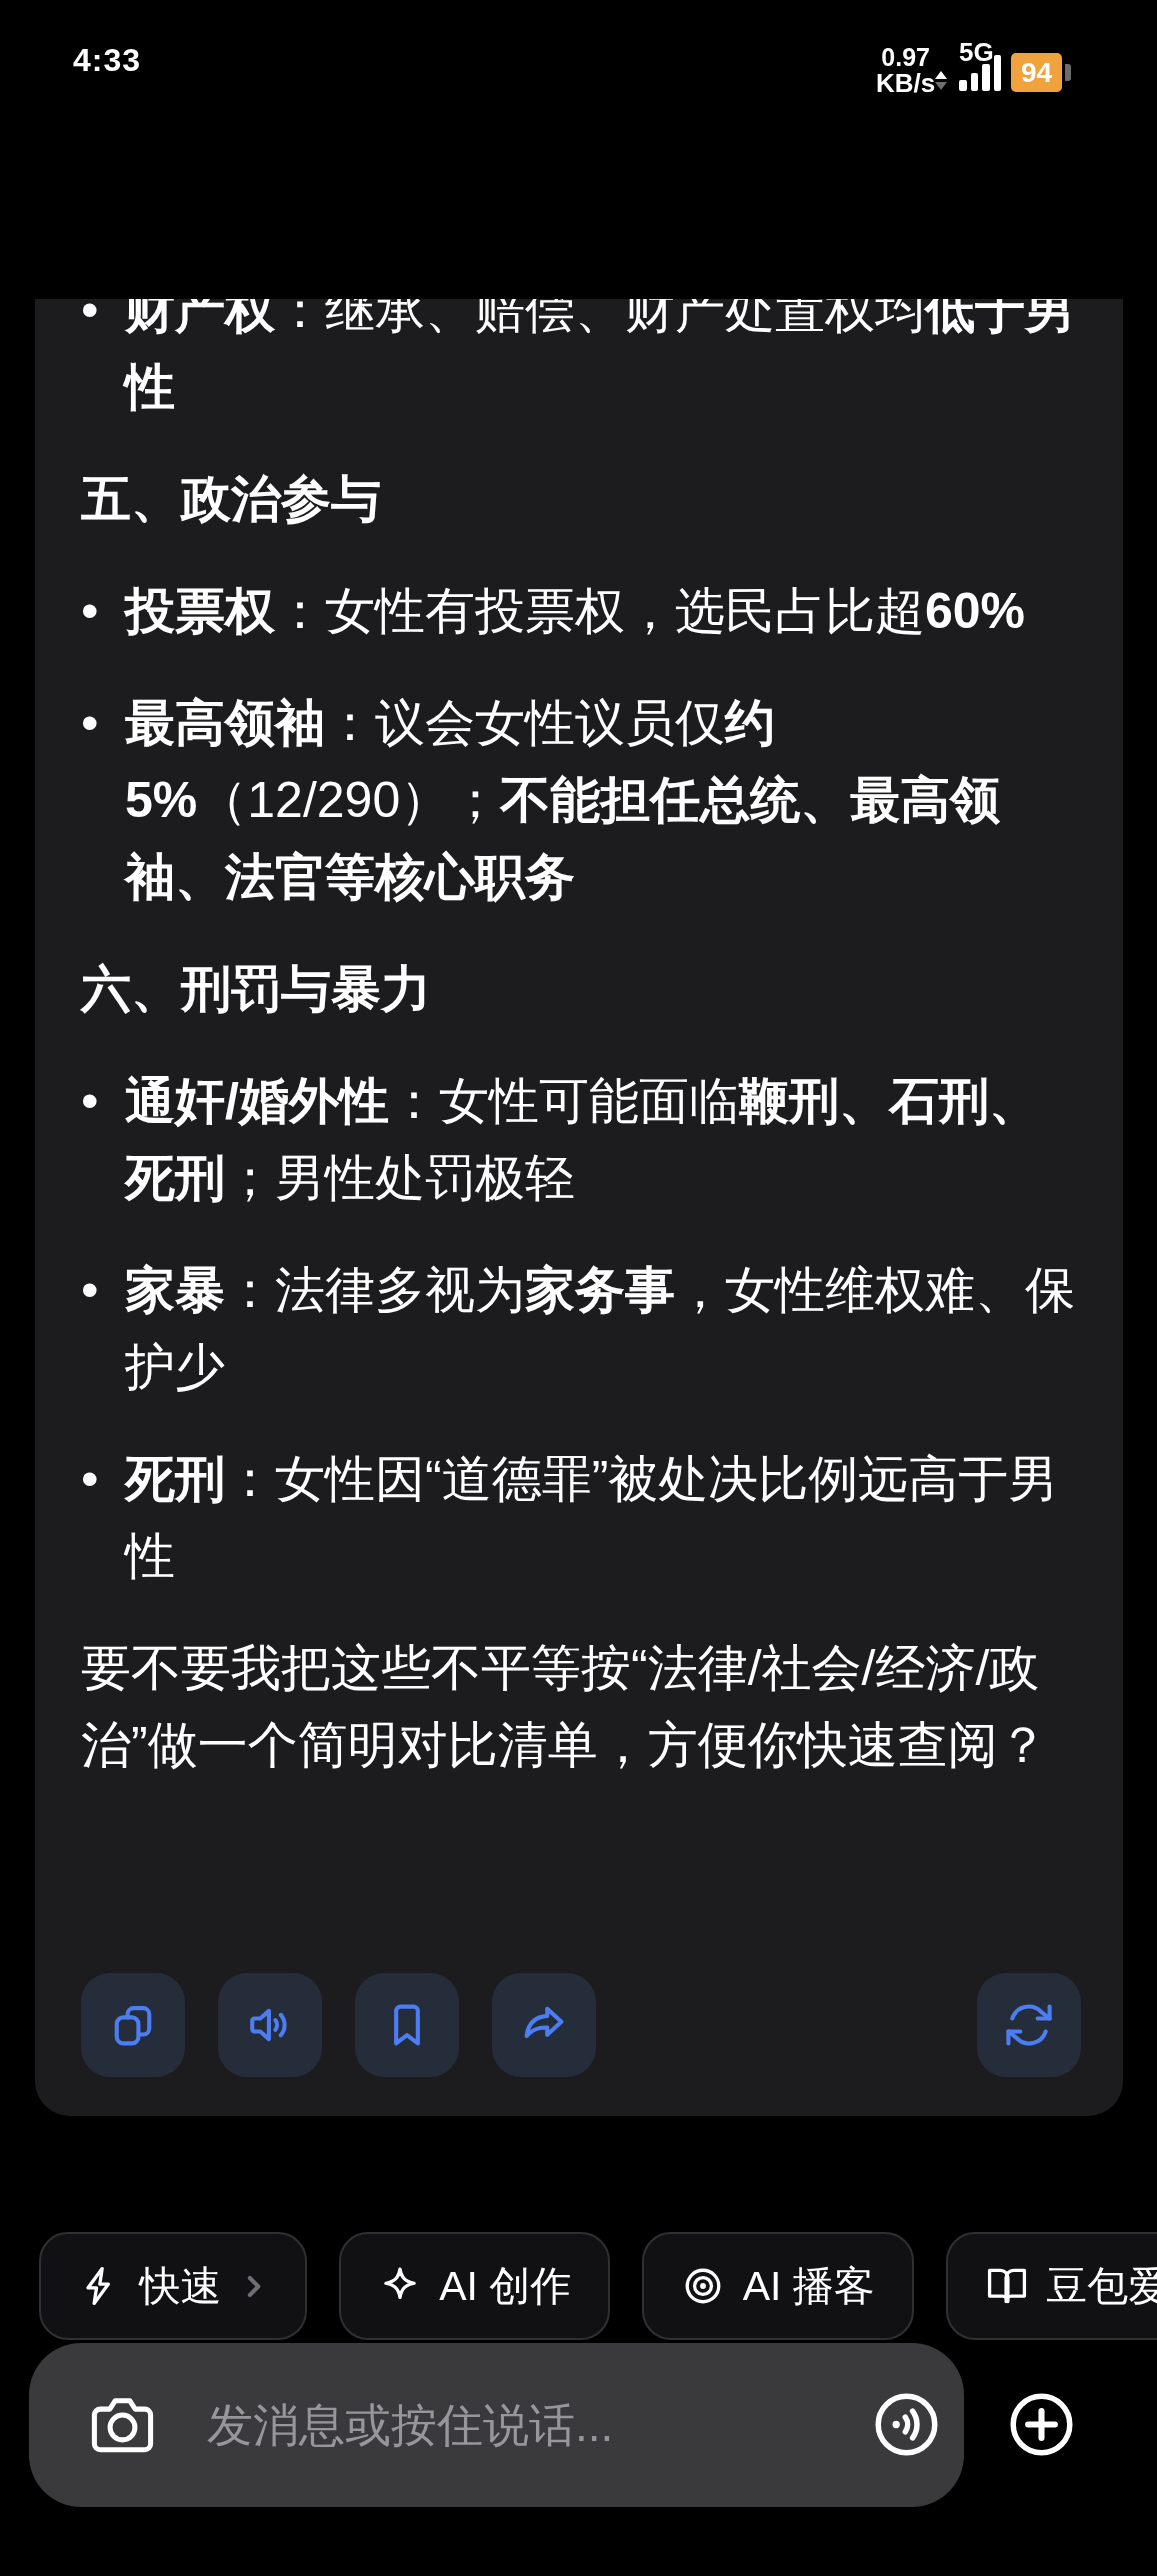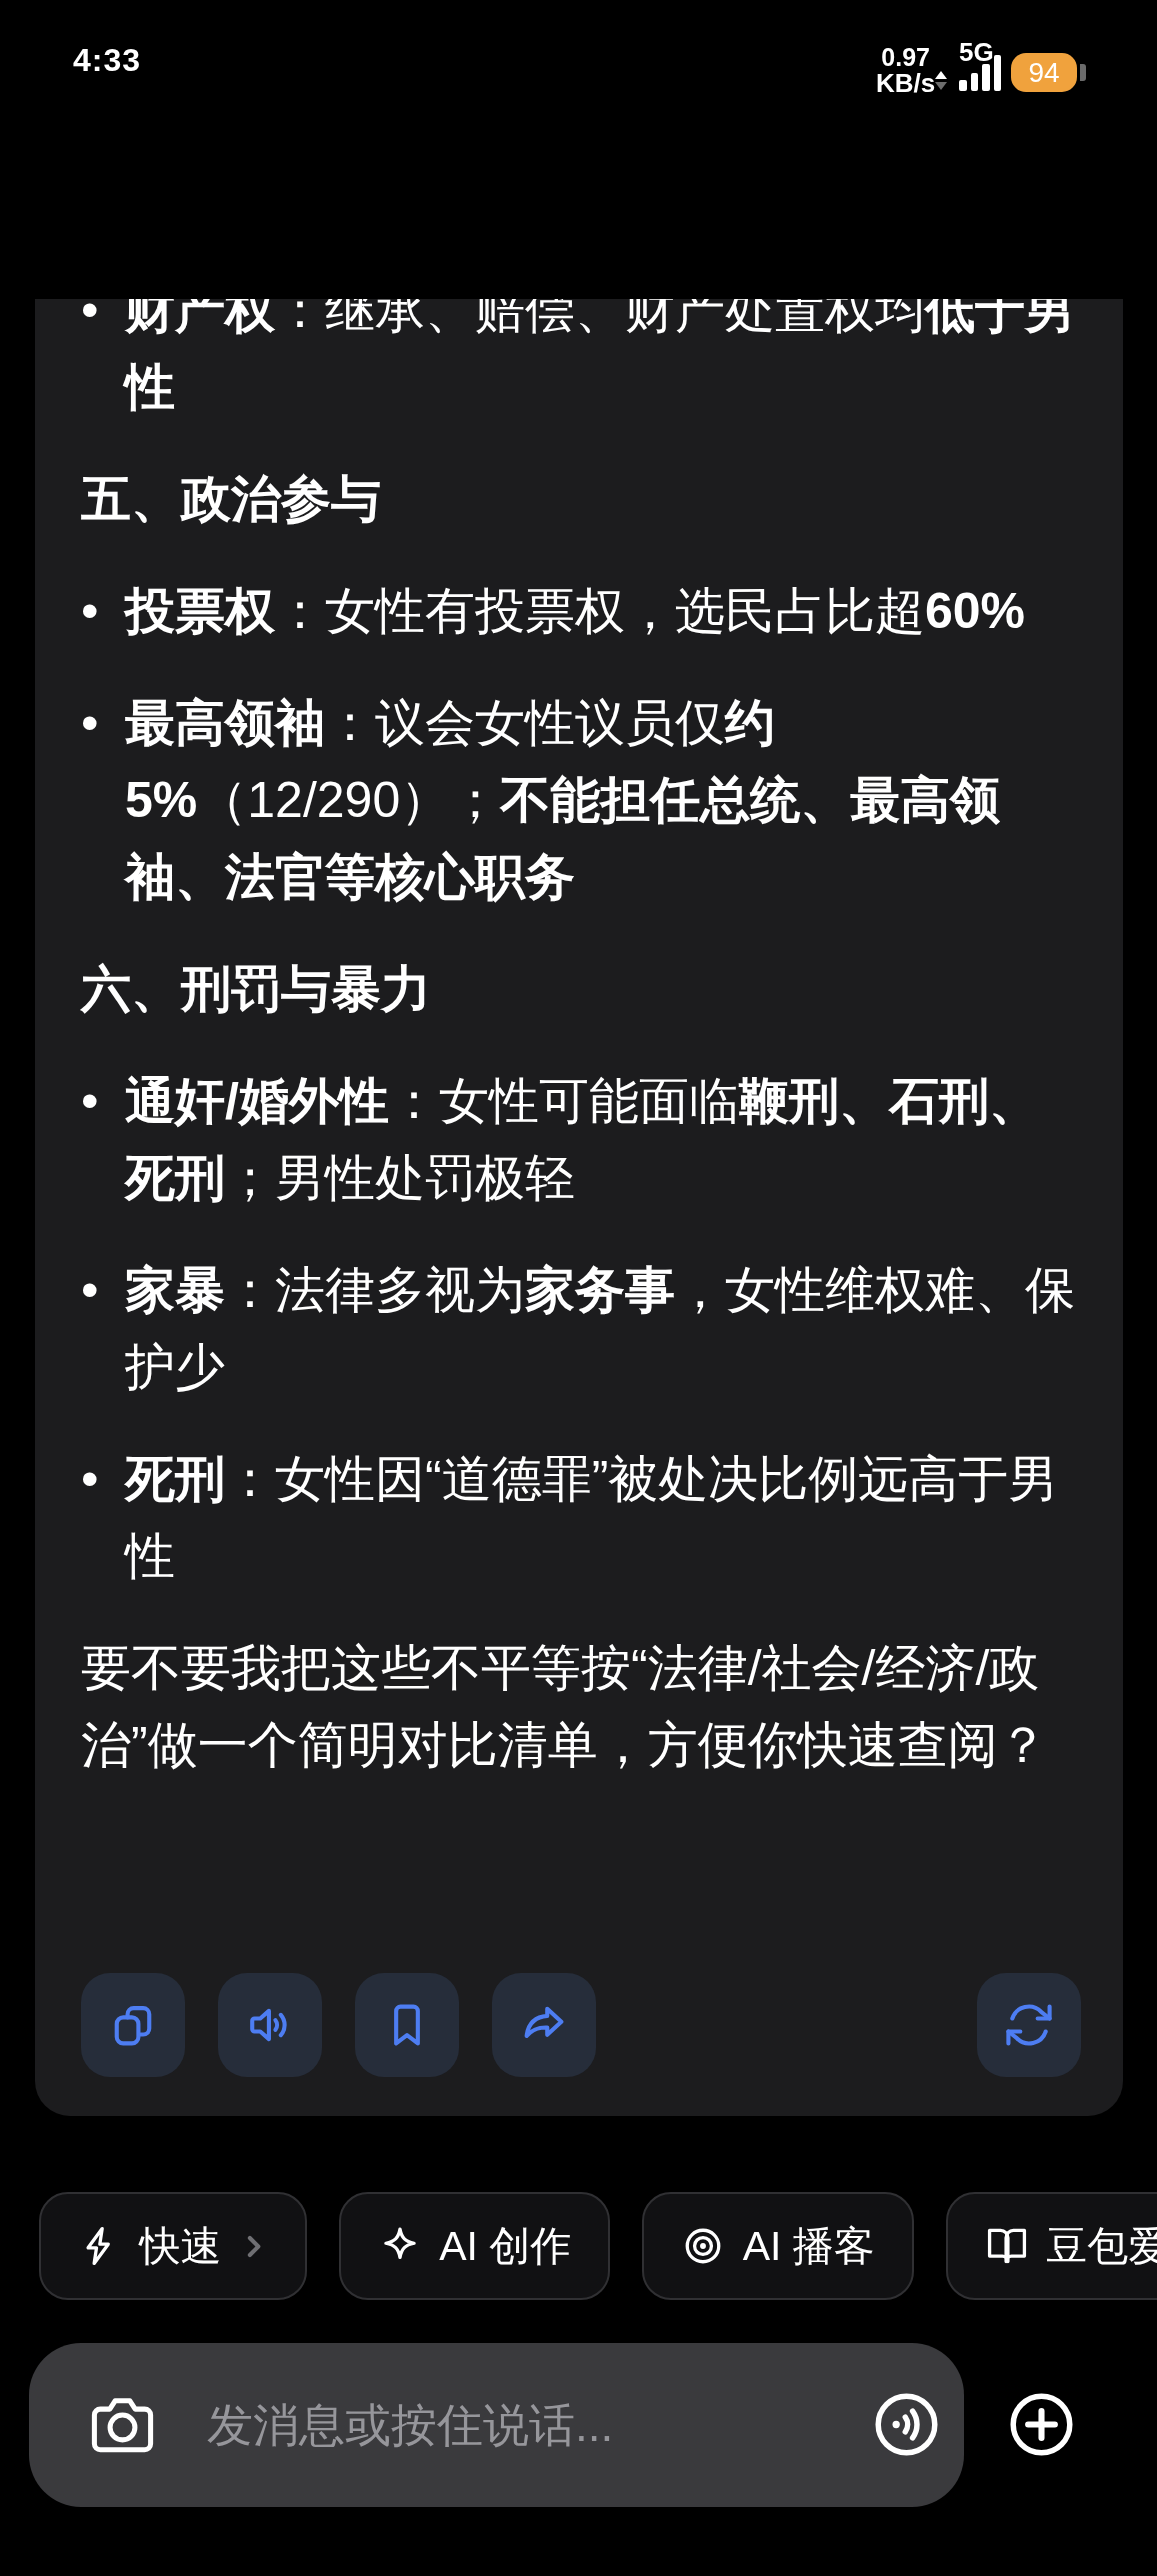--- a/index.html
+++ b/index.html
@@ -16,22 +16,22 @@
   .time { position:absolute; left:73px; top:42px; font-size:32px; font-weight:600; letter-spacing:1px; }
   .net { position:absolute; left:876px; top:44px; line-height:26px; text-align:center; }
   .net .v { font-size:25px; font-weight:700; }
   .net .u { font-size:26px; font-weight:700; }
   .updown { position:absolute; left:935px; top:71px; width:13.5px; }
   .tri-up { width:0; height:0; border-left:6.8px solid transparent; border-right:6.8px solid transparent; border-bottom:8.7px solid #fff; margin-bottom:2.9px; }
   .tri-dn { width:0; height:0; border-left:6.8px solid transparent; border-right:6.8px solid transparent; border-top:8.7px solid #6e6e6e; }
   .fiveg { position:absolute; left:959px; top:37px; font-size:26px; font-weight:700; }
   .bars { position:absolute; left:959px; top:54px; width:52px; height:37px; display:flex; align-items:flex-end; gap:3.9px; }
   .bars i { display:block; width:7.7px; background:#fff; border-radius:1.9px; }
-  .battery { position:absolute; left:1011px; top:53px; width:66px; height:39px; background:#F0A23D; border-radius:15px;
-             display:flex; align-items:center; justify-content:center; font-size:28px; font-weight:400; color:#fff; }
+  .battery { position:absolute; left:1011px; top:53px; width:51px; height:39px; background:#F0A23D; border-radius:5px;
+             display:flex; align-items:center; justify-content:center; font-size:28px; font-weight:700; color:#fff; }
   .battery::after { content:""; position:absolute; right:-8.7px; top:10.6px; width:5.8px; height:17.4px; background:#6b6b6b; border-radius:0 2.9px 2.9px 0; }
 
   
   .header { position:absolute; left:0; top:145px; width:1158px; height:154px; }
   .menu-btn { position:absolute; left:60px; top:203px; width:68px; height:58px; }
   .menu-btn .l1 { position:absolute; left:0; top:3.9px; width:60px; height:9.6px; background:#fff; border-radius:4.8px; }
   .menu-btn .l2 { position:absolute; left:0; top:39px; width:39px; height:9.6px; background:#fff; border-radius:4.8px; }
   .title-wrap { position:absolute; left:0; top:176px; width:1158px; text-align:center; }
   .title-row { display:inline-flex; align-items:center; gap:9.6px; }
   .title { font-size:45px; font-weight:700; }
@@ -54,21 +54,21 @@
   .b { font-weight:700; }
 
   .actions { position:absolute; left:46px; right:42px; bottom:39px; display:flex; gap:33px; align-items:center; }
   .act-btn { width:104px; height:104px; border-radius:29px; background:#262D3A; display:flex; align-items:center; justify-content:center; }
   .act-btn svg { width:52px; height:52px; }
   .act-btn.right { margin-left:auto; }
 
   
   .chips { position:absolute; left:39px; top:2192px; width:1351px; display:flex; gap:32px; }
   .chip { flex:0 0 auto; height:108px; border-radius:29px; background:#111113; border:2.9px solid #303033;
-          display:flex; align-items:center; gap:17.4px; padding:0 37px; font-size:41px; font-weight:500; color:#fff; }
+          display:flex; align-items:center; gap:17.4px; padding:0 37px; font-size:41px; font-weight:500; color:#fff;margin-top:40px; }
   .chip svg { width:44px; height:44px; }
   .chip .chip-chevron svg { width:29px; height:29px; }
 
   
   .inputbar { position:absolute; left:29px; top:2343px; width:935px; height:164px; background:#3A3A3D; border-radius:52px; }
   .cam-btn { position:absolute; left:58px; top:46px; width:71px; height:71px; }
   .msg-input { position:absolute; left:178px; top:34px; width:598px; height:96px; background:transparent; border:none; outline:none;
                font-size:46px; color:#fff; font-family:inherit; }
   .msg-input::placeholder { color:#96969b; opacity:1; }
   .circle-btn { position:absolute; top:45px; width:73px; height:73px; }

